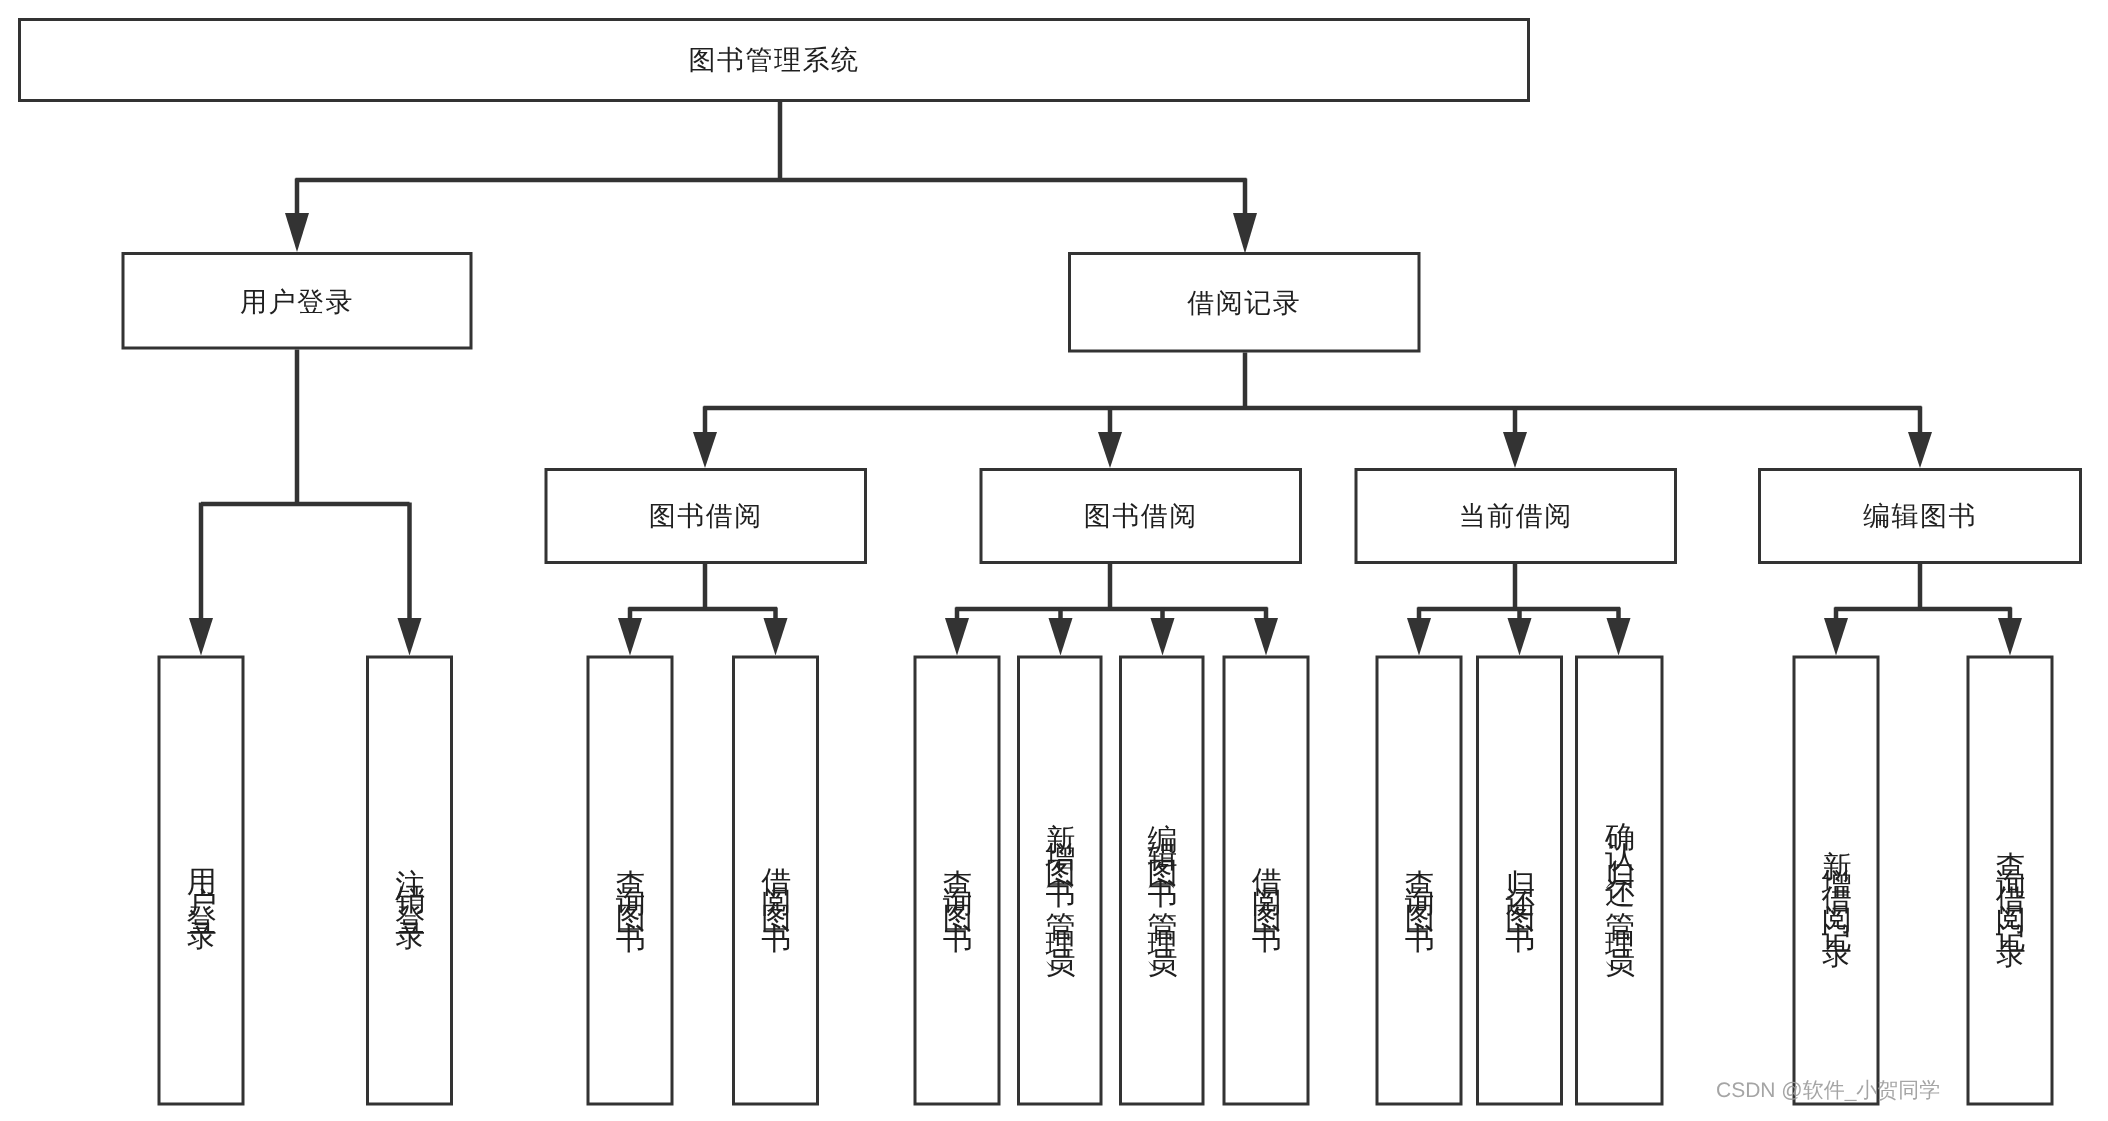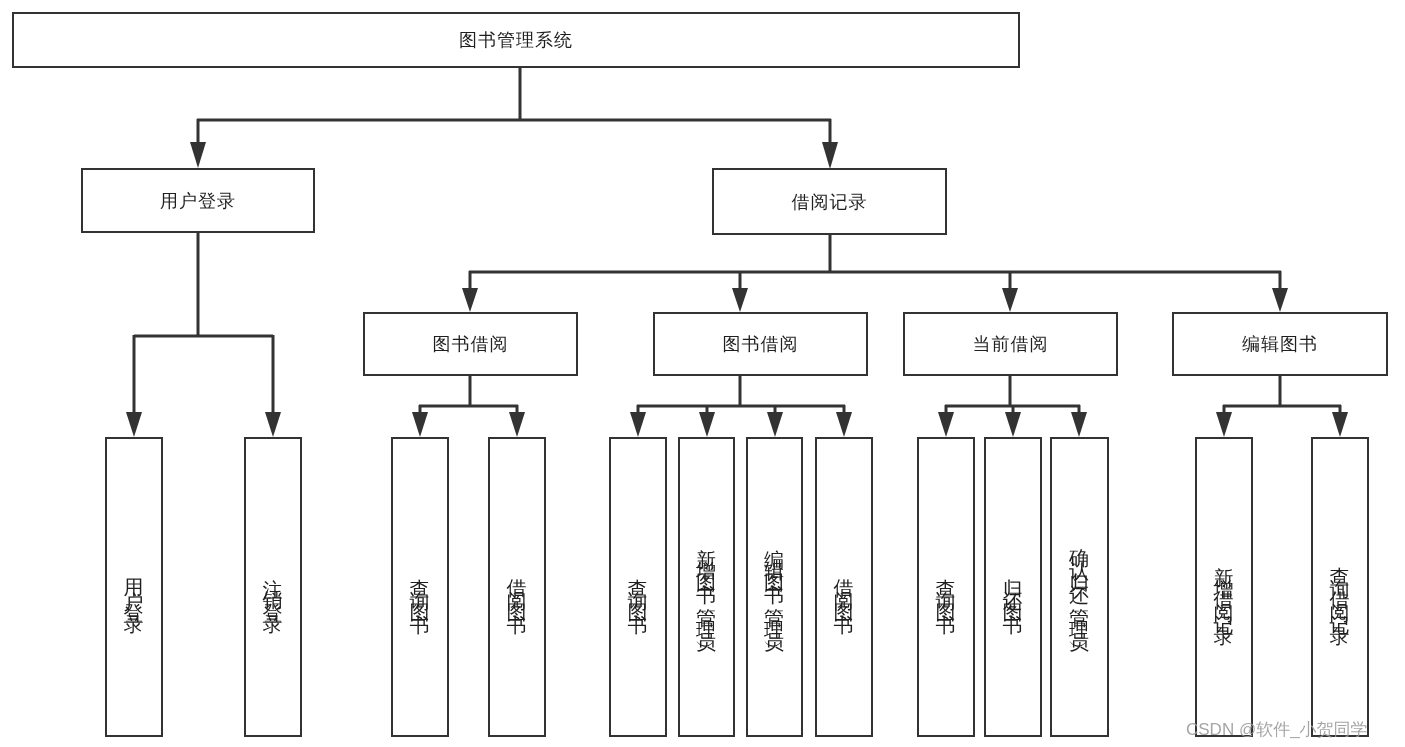--- a/index.html
+++ b/index.html
@@ -36,22 +36,22 @@
     writing-mode:vertical-rl;
     text-orientation:mixed;
     font-size:20px;
     letter-spacing:12px;
     line-height:1.1;
   }
   .leaf{width:58px;top:437px;height:300px;}
   .lvl3{top:312px;width:215px;height:64px;}
   .watermark{
     position:absolute;
-    left:1186px;top:718px;
-    font-size:17px;
+    left:1144px;top:718px;
+    font-size:14px;
     color:var(--wm);
     opacity:.9;
     white-space:nowrap;
   }
 </style>
 </head>
 <body>
 
 <div class="stage">
 

